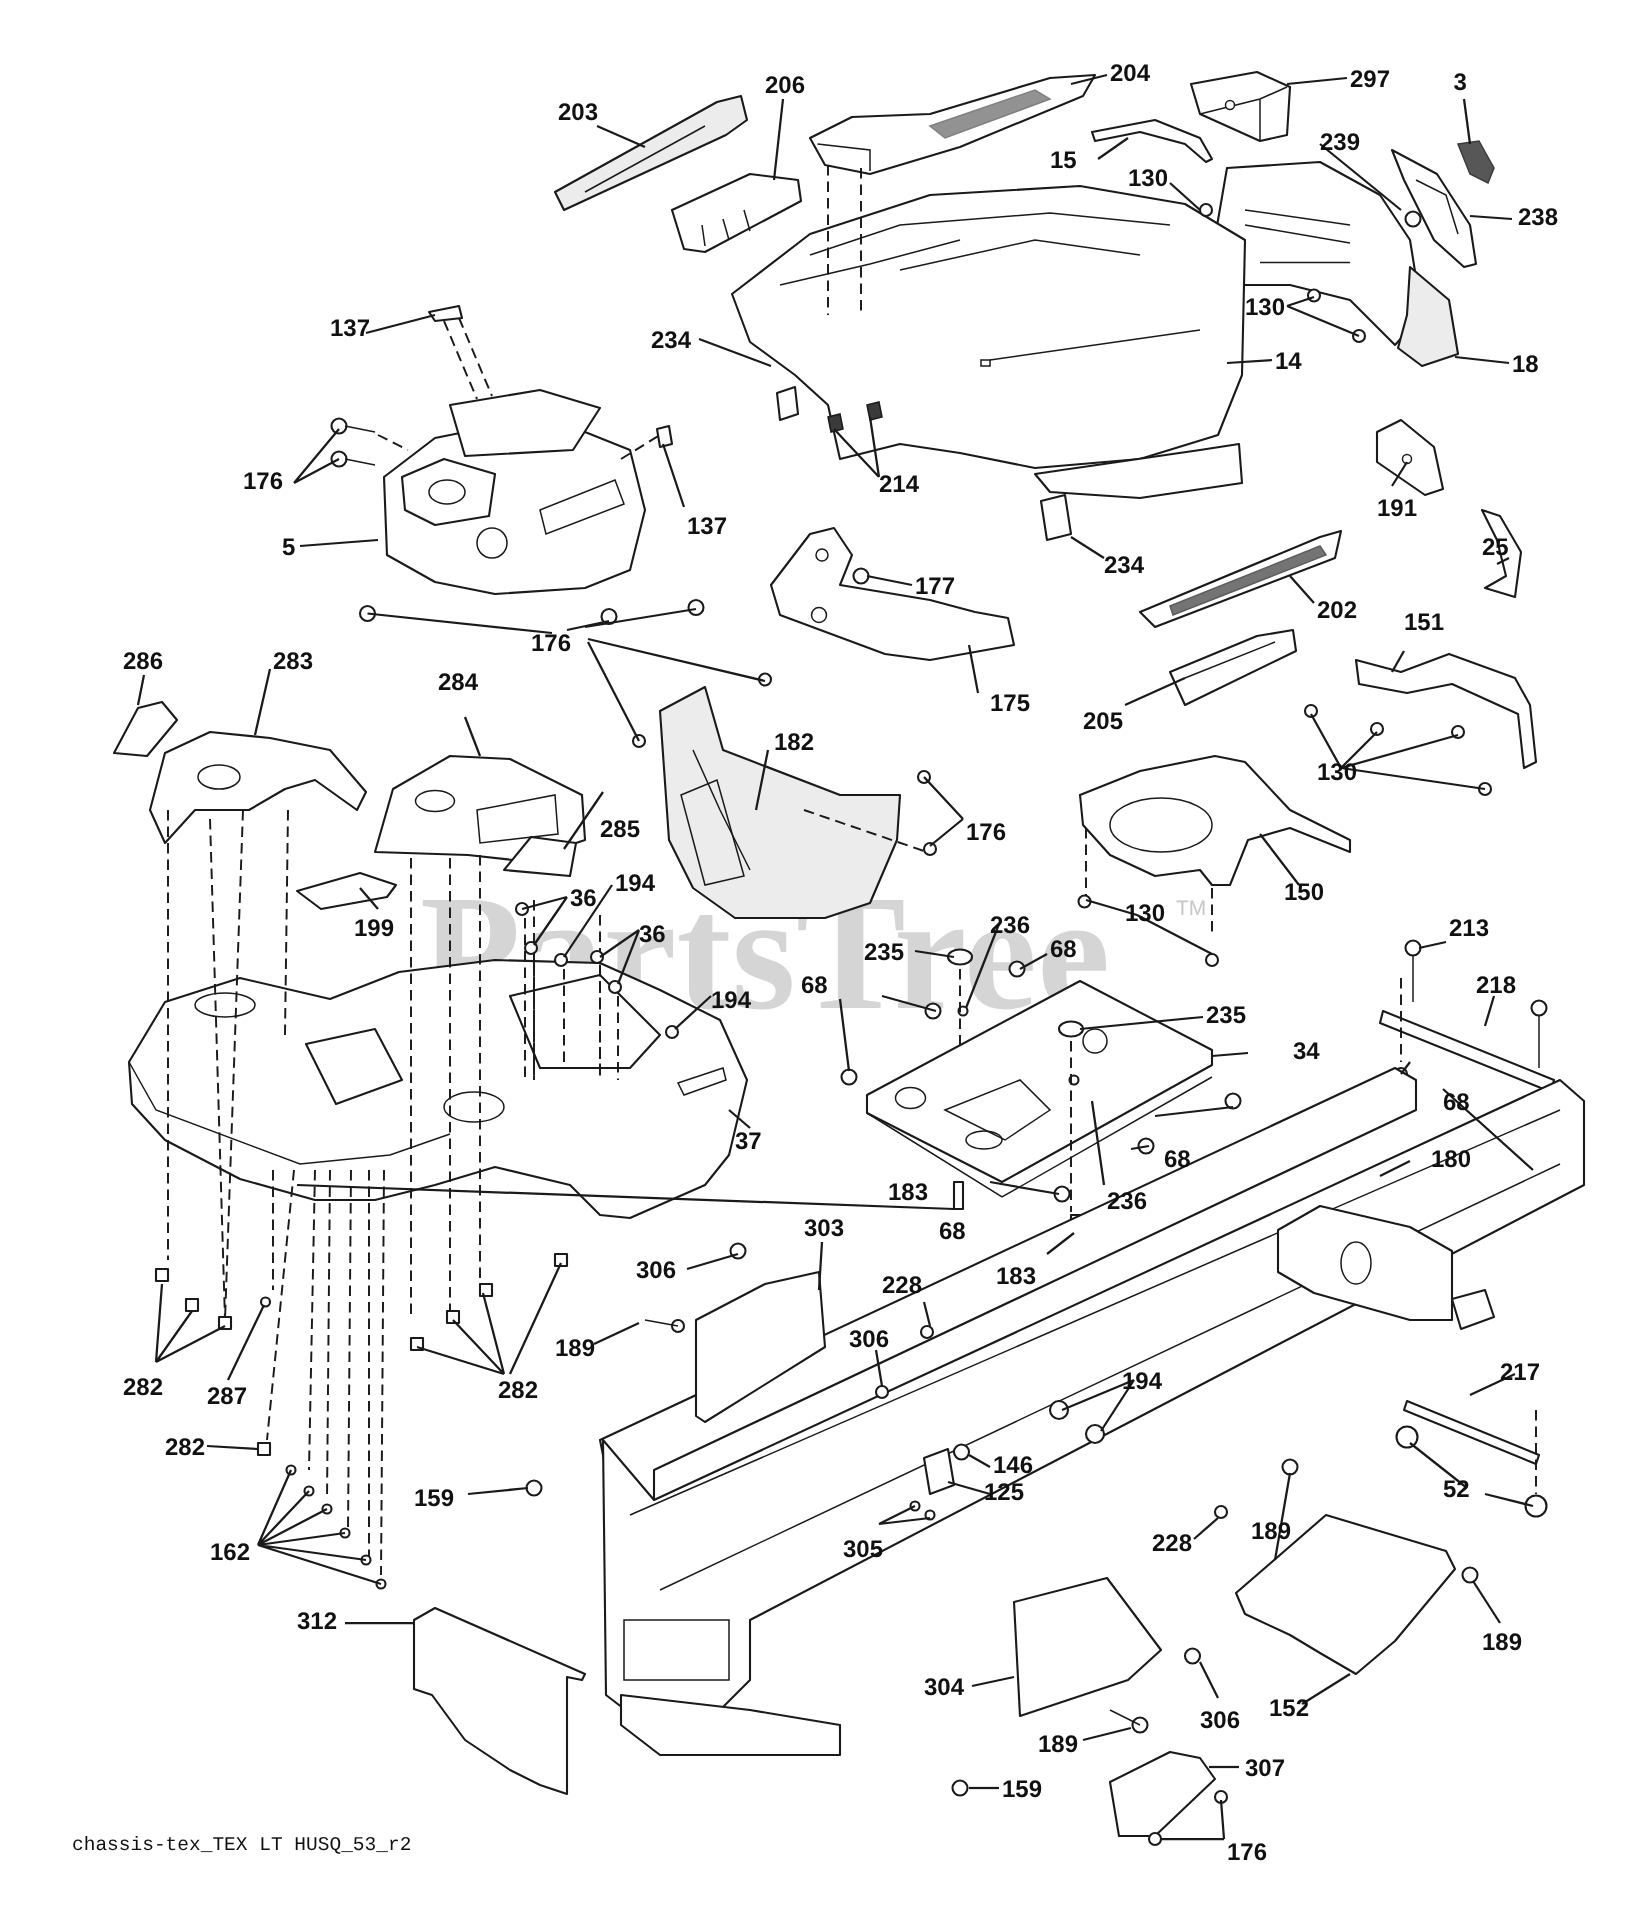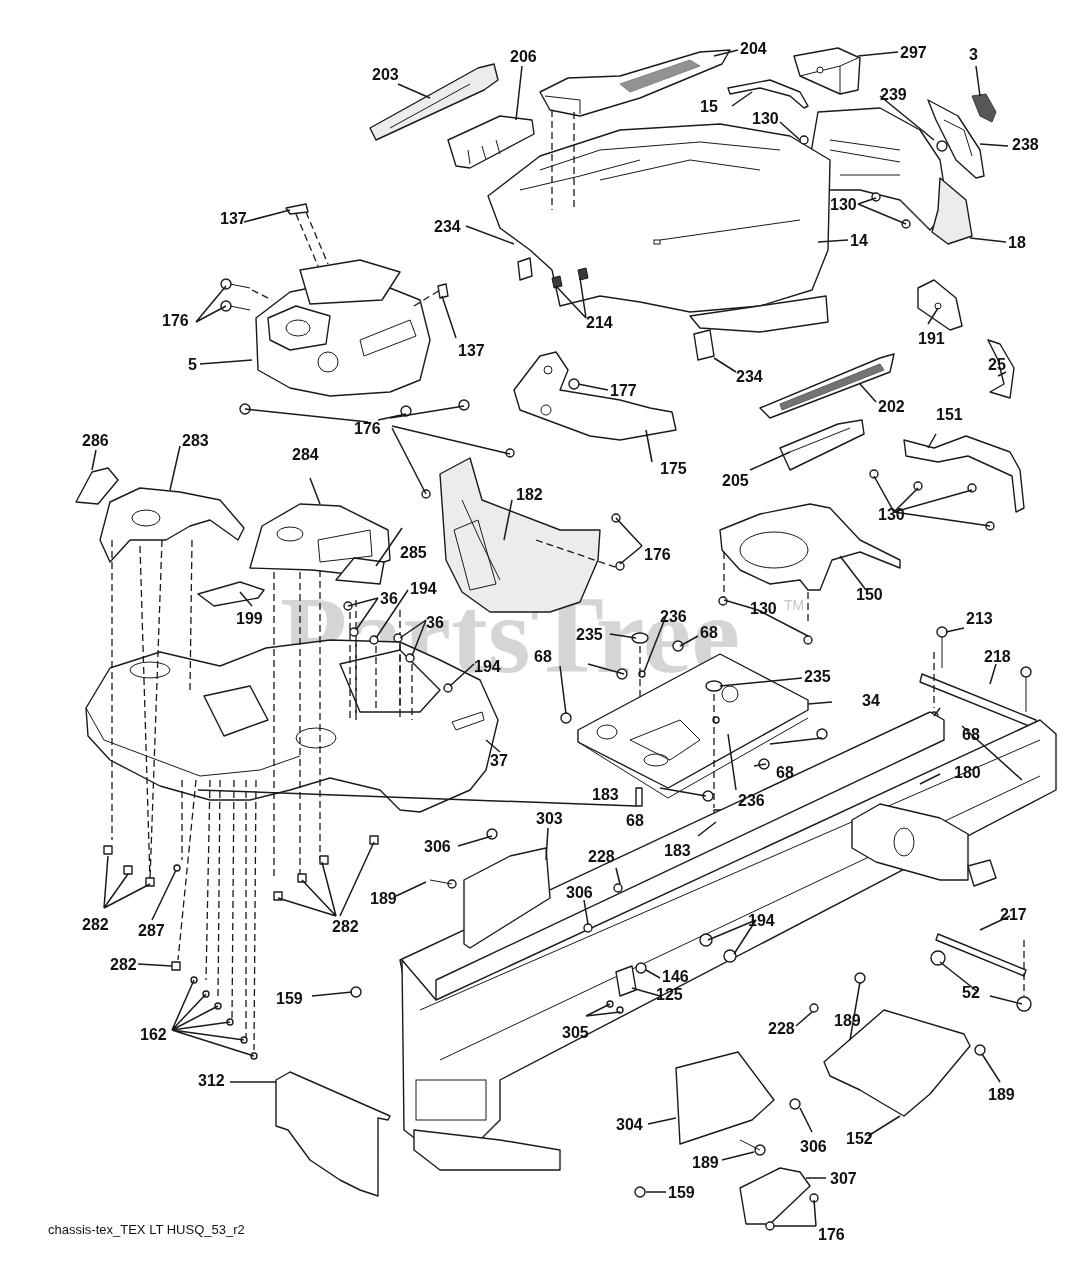--- a/index.html
+++ b/index.html
@@ -8,21 +8,21 @@
   .part { fill: #ffffff; stroke: #1a1a1a; stroke-width: 1.4; stroke-linejoin: round; }
   .part-shade { fill: #ececec; stroke: #1a1a1a; stroke-width: 1.4; stroke-linejoin: round; }
   .part-dark { fill: #3a3a3a; stroke: #1a1a1a; stroke-width: 1; }
   .detail { fill: none; stroke: #1a1a1a; stroke-width: 1; }
   .hole { fill: #ffffff; stroke: #1a1a1a; stroke-width: 1; }
   .dash { fill: none; stroke: #1a1a1a; stroke-width: 1.3; stroke-dasharray: 7 4; }
   .leader { fill: none; stroke: #1a1a1a; stroke-width: 1.5; }
   .callout { font-family: "Liberation Sans", sans-serif; font-size: 16px; font-weight: bold; fill: #111111; }
   .watermark { font-family: "Liberation Serif", serif; font-size: 110px; font-weight: bold; fill: #c8c8c8; opacity: 0.75; }
   .tm { font-family: "Liberation Sans", sans-serif; font-size: 14px; fill: #c8c8c8; }
-  .caption { position: absolute; left: 48px; top: 1222px; font-size: 13px; color: #111; font-family: Liberation Sans, sans-serif; }
+  .caption { position: absolute; left: 48px; top: 1222px; font-size: 13px; color: #111; font-family: Liberation Mono, monospace; }
 </style>
 </head>
 <body>
 
 <svg id="diagram" viewBox="0 0 1088 1280">
 
   <text class="watermark" x="280" y="672">PartsTree</text>
   <text class="tm" x="784" y="610">TM</text>
 
   <g>

